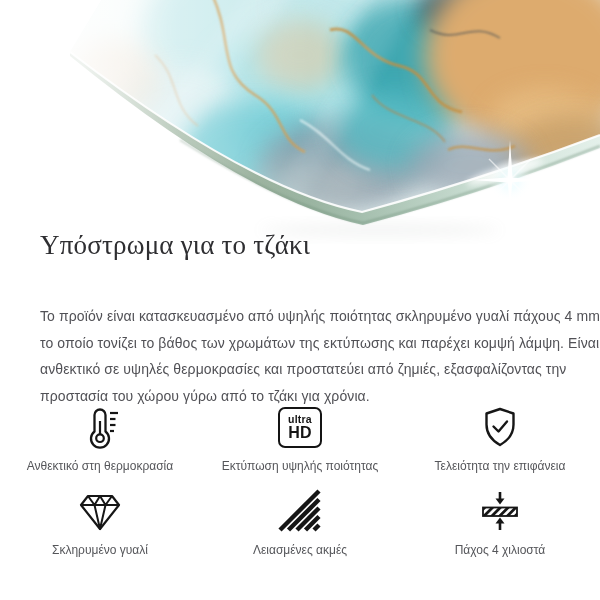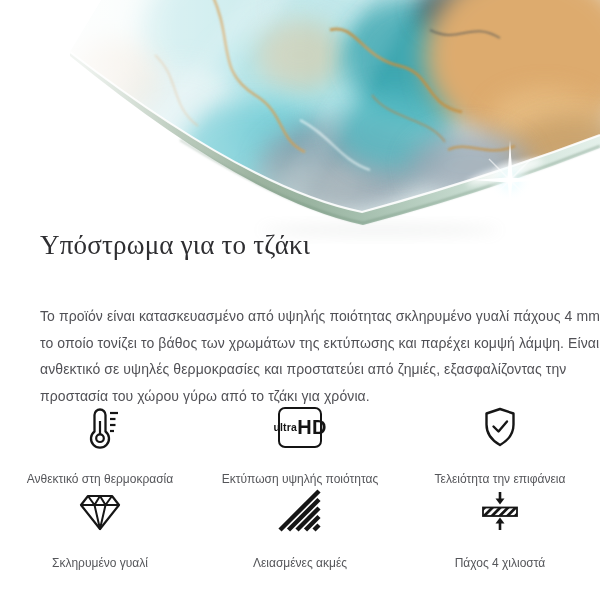--- a/index.html
+++ b/index.html
@@ -14,27 +14,27 @@
   .heading span{display:block;white-space:nowrap;}
 
   .desc{position:absolute;left:40px;top:303px;margin:0;font-size:14px;line-height:26.6px;
         color:#515156;letter-spacing:.1px;}
   .desc span{display:block;white-space:nowrap;}
 
   .features{position:absolute;top:402px;left:0;width:600px;
             display:grid;grid-template-columns:repeat(3,1fr);}
   .feature{height:84px;display:flex;flex-direction:column;align-items:center;}
   .icon-box{height:50px;display:flex;align-items:center;justify-content:center;}
-  .feature-label{margin-top:20px;font-size:12px;color:#55565a;white-space:nowrap;text-align:right;}
+  .feature-label{margin-top:7px;font-size:12px;color:#55565a;white-space:nowrap;text-align:right;}
 
   .uhd{width:40px;height:37px;border:2.6px solid #141414;border-radius:7px;
-       display:flex;flex-direction:row;align-items:center;justify-content:center;
+       display:flex;flex-direction:column;align-items:center;justify-content:center;
        color:#141414;font-weight:bold;}
   .uhd-ultra{font-size:10.5px;line-height:11px;letter-spacing:.2px;}
-  .uhd-hd{font-size:20px;line-height:16px;letter-spacing:.3px;}
+  .uhd-hd{font-size:16px;line-height:16px;letter-spacing:.3px;}
 </style>
 </head>
 <body>
 
 <div class="page">
 
   <div class="hero">
     <svg width="600" height="260" viewBox="0 0 600 260">
       <defs>
         <clipPath id="panelClip">

